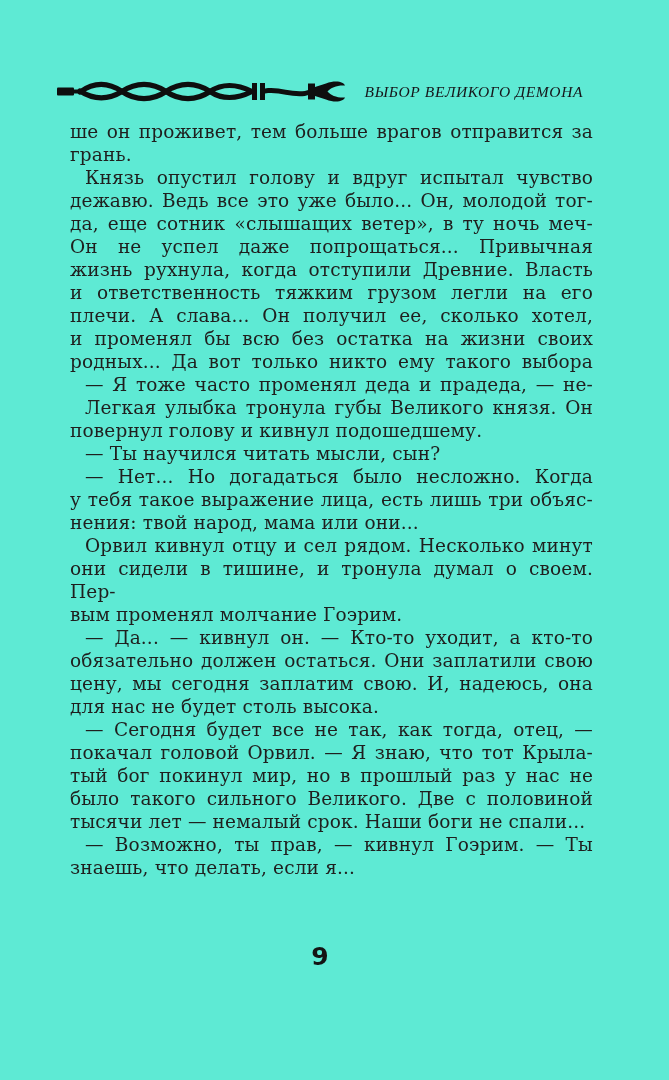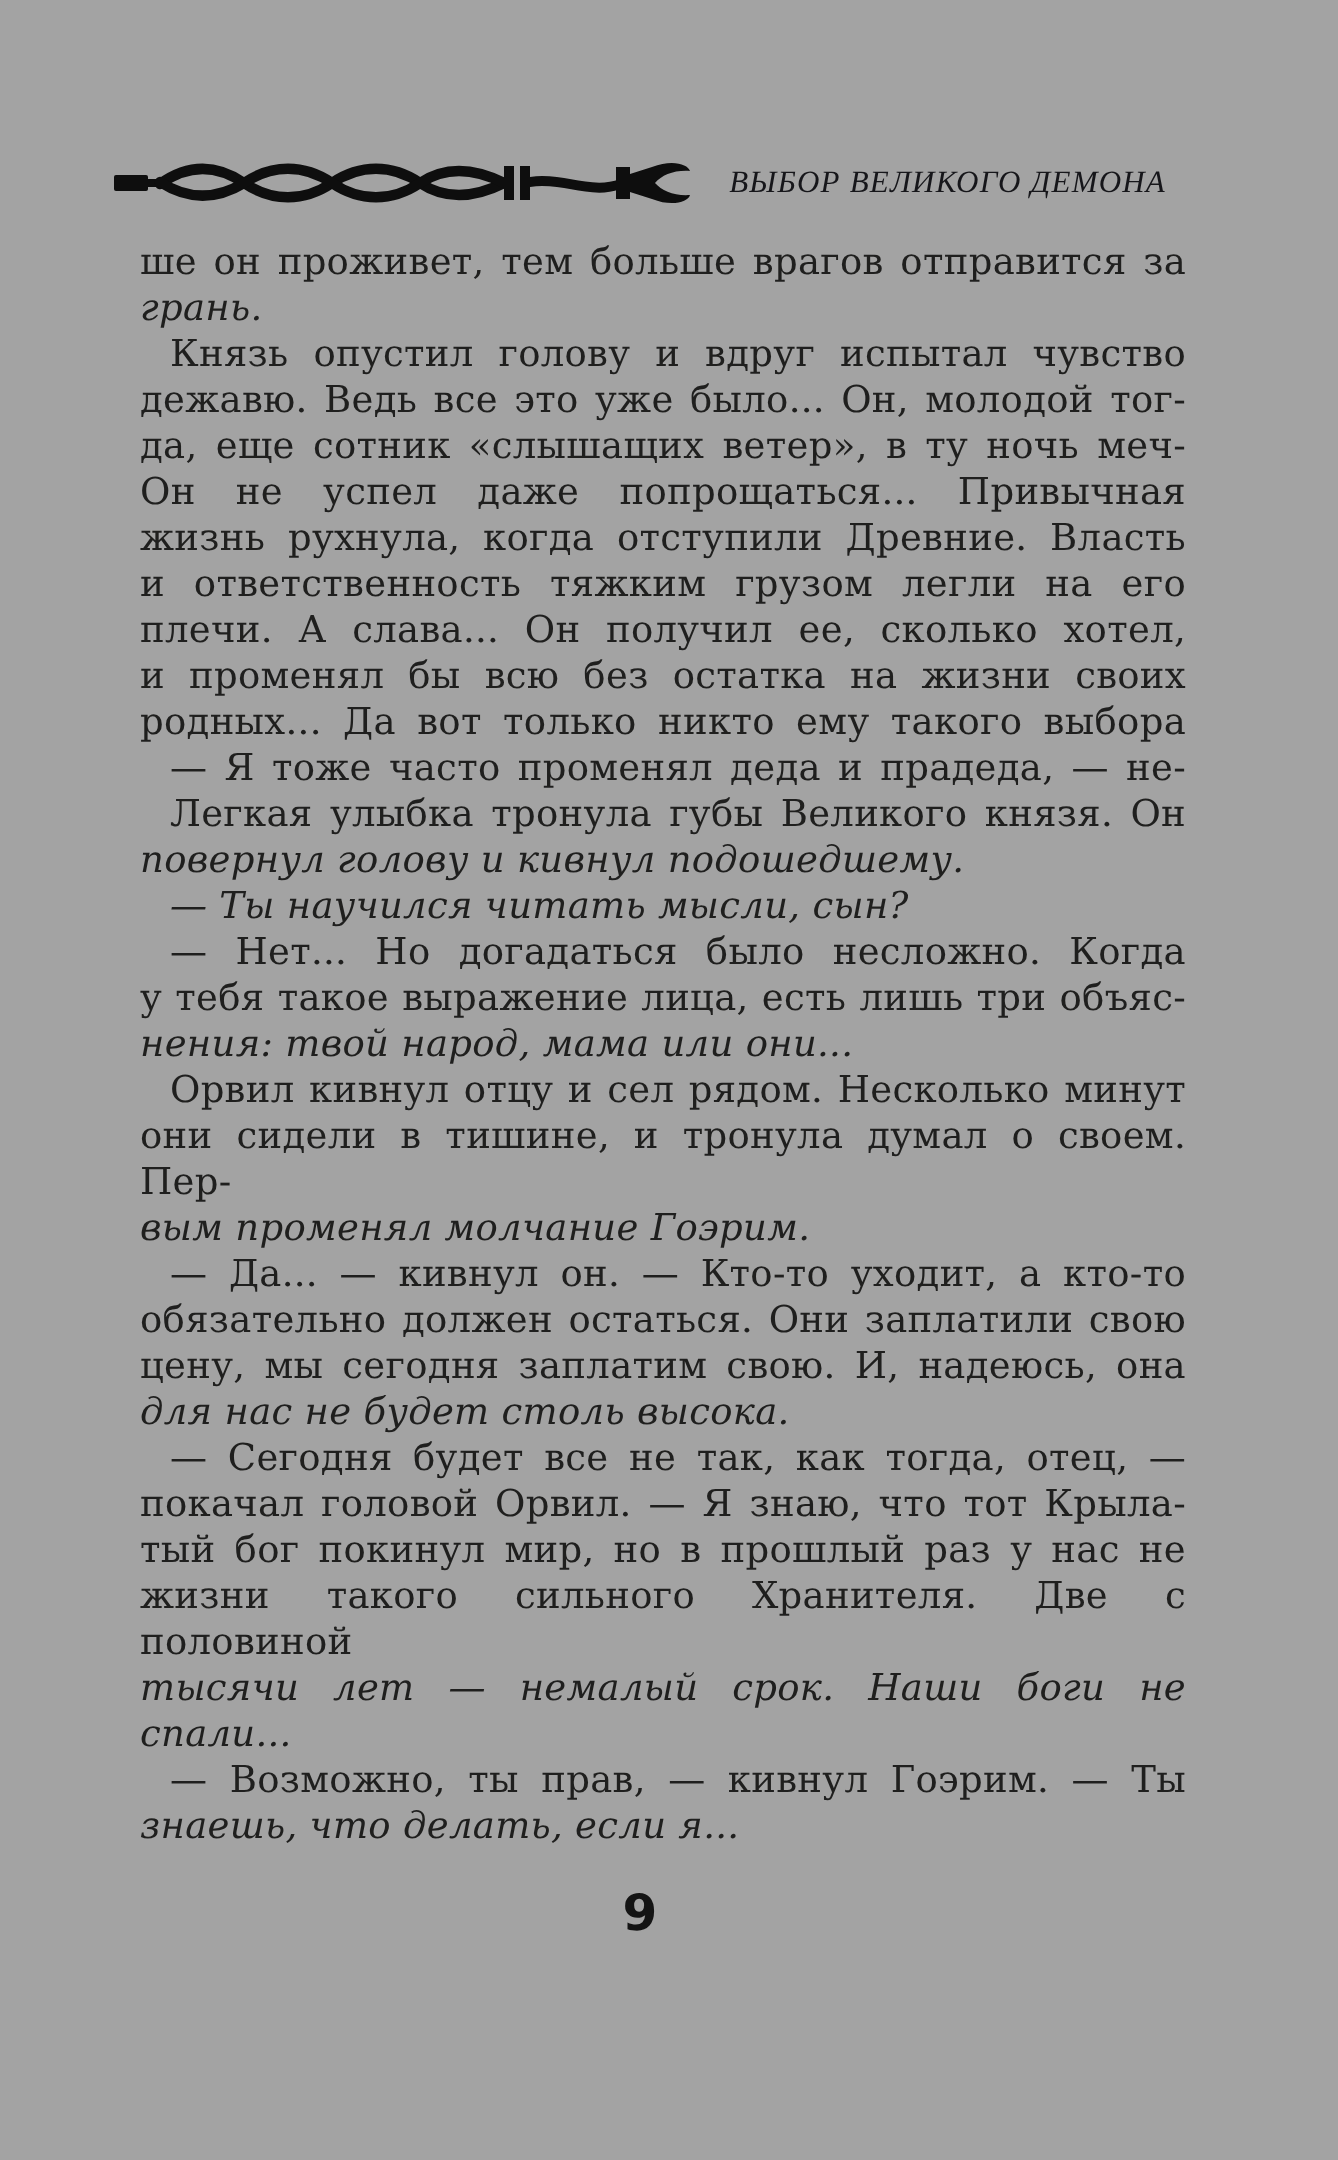--- a/index.html
+++ b/index.html
@@ -4,21 +4,21 @@
 <style>
   html, body { margin:0; padding:0; }
   body {
     width:669px; height:1080px;
     background:#fbfbfa;
     position:relative;
     font-family:"DejaVu Serif","Liberation Serif",serif;
     color:#1f1f1e;
     overflow:hidden;
   }
-  .page { position:absolute; inset:0; background:#a3a3a3; }
+  .page { position:absolute; inset:0; background:#5eead4; }
 
   
   .ornament {
     position:absolute; left:56px; top:77px;
     width:290px; height:30px;
   }
   .header-title {
     position:absolute; top:83px; right:86px;
     font-family:"Liberation Serif",serif;
     font-style:italic;
@@ -33,21 +33,21 @@
     position:absolute; left:70px; top:120px; width:523px;
     font-size:18.5px;
     line-height:23px;
     letter-spacing:0.15px;
   }
   .line {
     text-align:justify;
     text-align-last:justify;
     min-height:23px;
   }
-  .line.end { text-align-last:left;font-style:italic; }
+  .line.end { text-align-last:left; }
   .line.indent { text-indent:15px; }
 
   
   .page-number {
     position:absolute; left:300px; top:942px; width:40px;
     text-align:center;
     font-family:"DejaVu Sans","Liberation Sans",sans-serif;
     font-weight:bold;
     font-size:25px;
     color:#141414;
@@ -100,21 +100,21 @@
       <div class="line indent">Орвил кивнул отцу и сел рядом. Несколько минут</div>
       <div class="line">они сидели в тишине, и тронула думал о своем. Пер-</div>
       <div class="line end">вым променял молчание Гоэрим.</div>
       <div class="line indent">— Да... — кивнул он. — Кто-то уходит, а кто-то</div>
       <div class="line">обязательно должен остаться. Они заплатили свою</div>
       <div class="line">цену, мы сегодня заплатим свою. И, надеюсь, она</div>
       <div class="line end">для нас не будет столь высока.</div>
       <div class="line indent">— Сегодня будет все не так, как тогда, отец, —</div>
       <div class="line">покачал головой Орвил. — Я знаю, что тот Крыла-</div>
       <div class="line">тый бог покинул мир, но в прошлый раз у нас не</div>
-      <div class="line">жизни такого сильного Хранителя. Две с половиной</div>
+      <div class="line">было такого сильного Великого. Две с половиной</div>
       <div class="line end">тысячи лет — немалый срок. Наши боги не спали...</div>
       <div class="line indent">— Возможно, ты прав, — кивнул Гоэрим. — Ты</div>
       <div class="line end">знаешь, что делать, если я...</div>
     </div>
 
   <div class="page-number">9</div>
 
 </div>
 
 </body></html>

